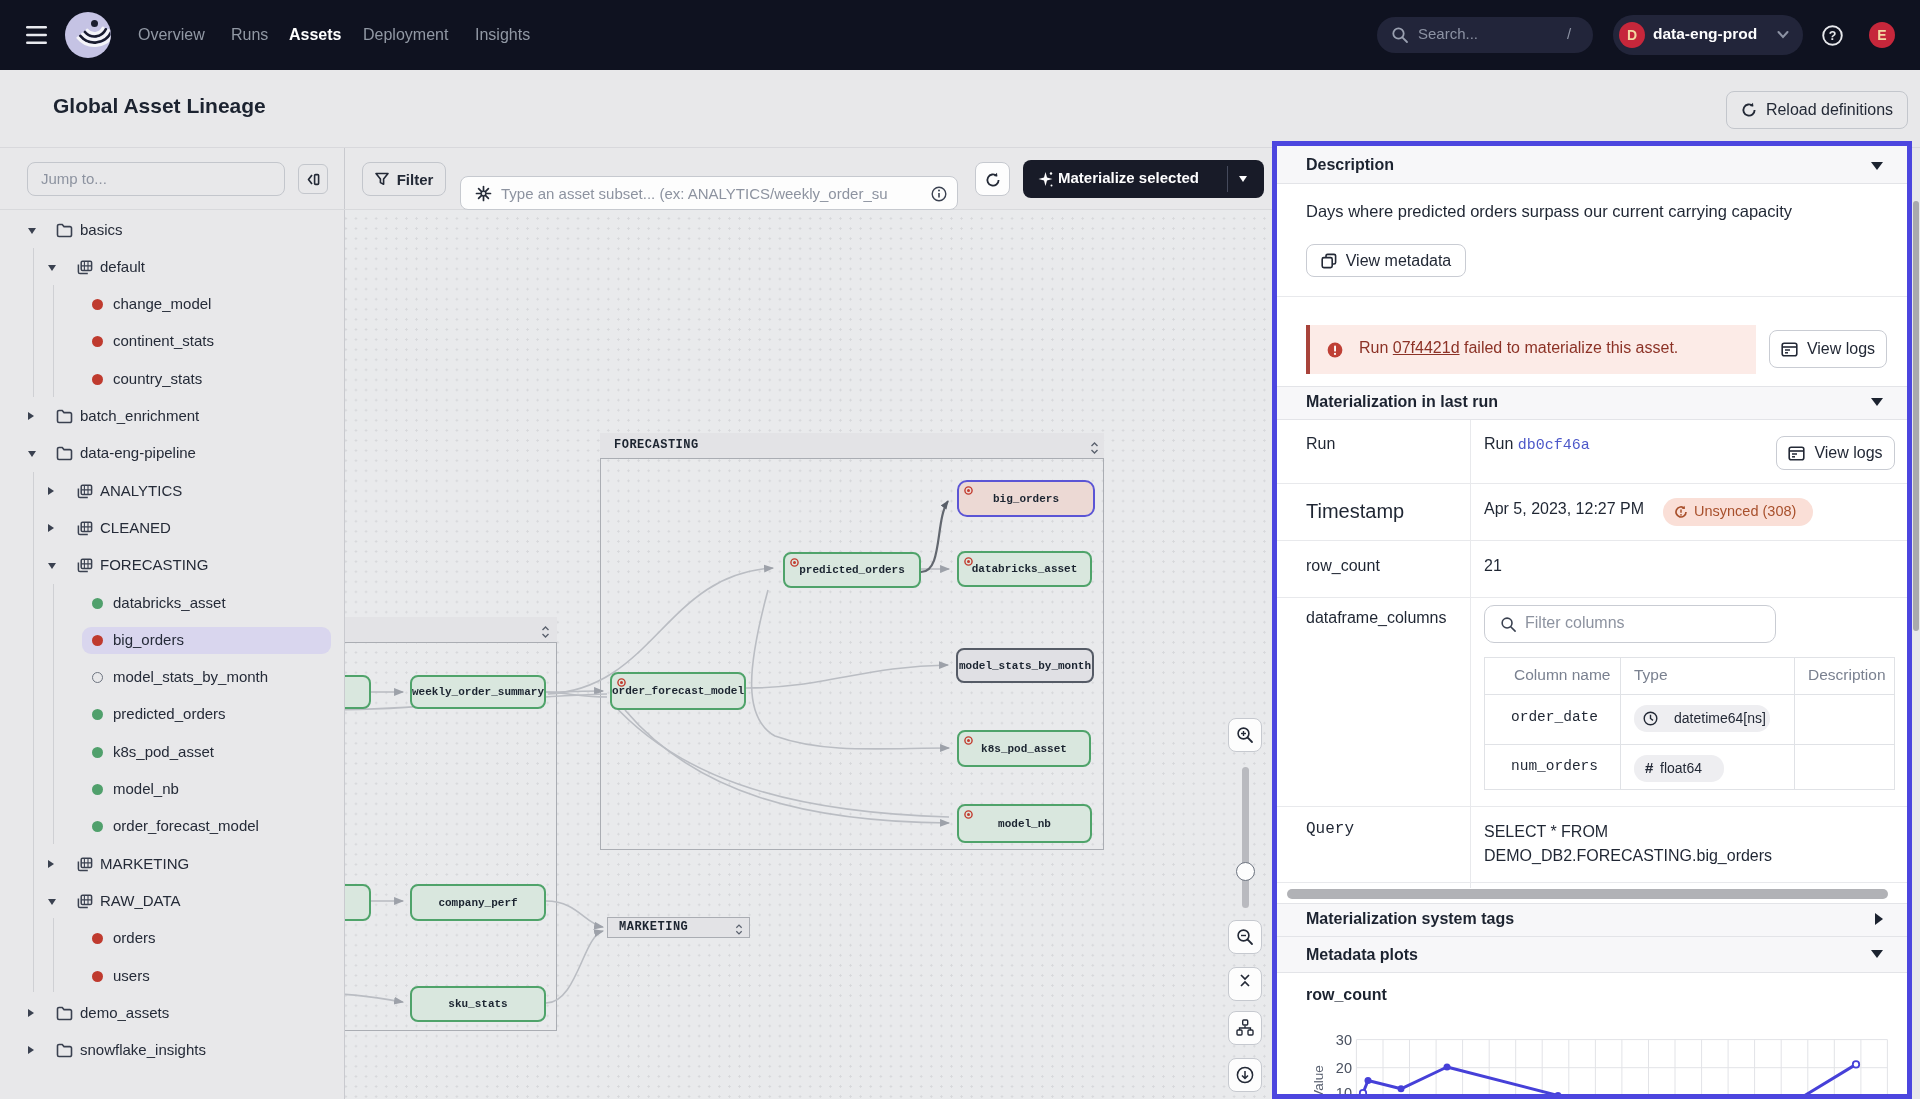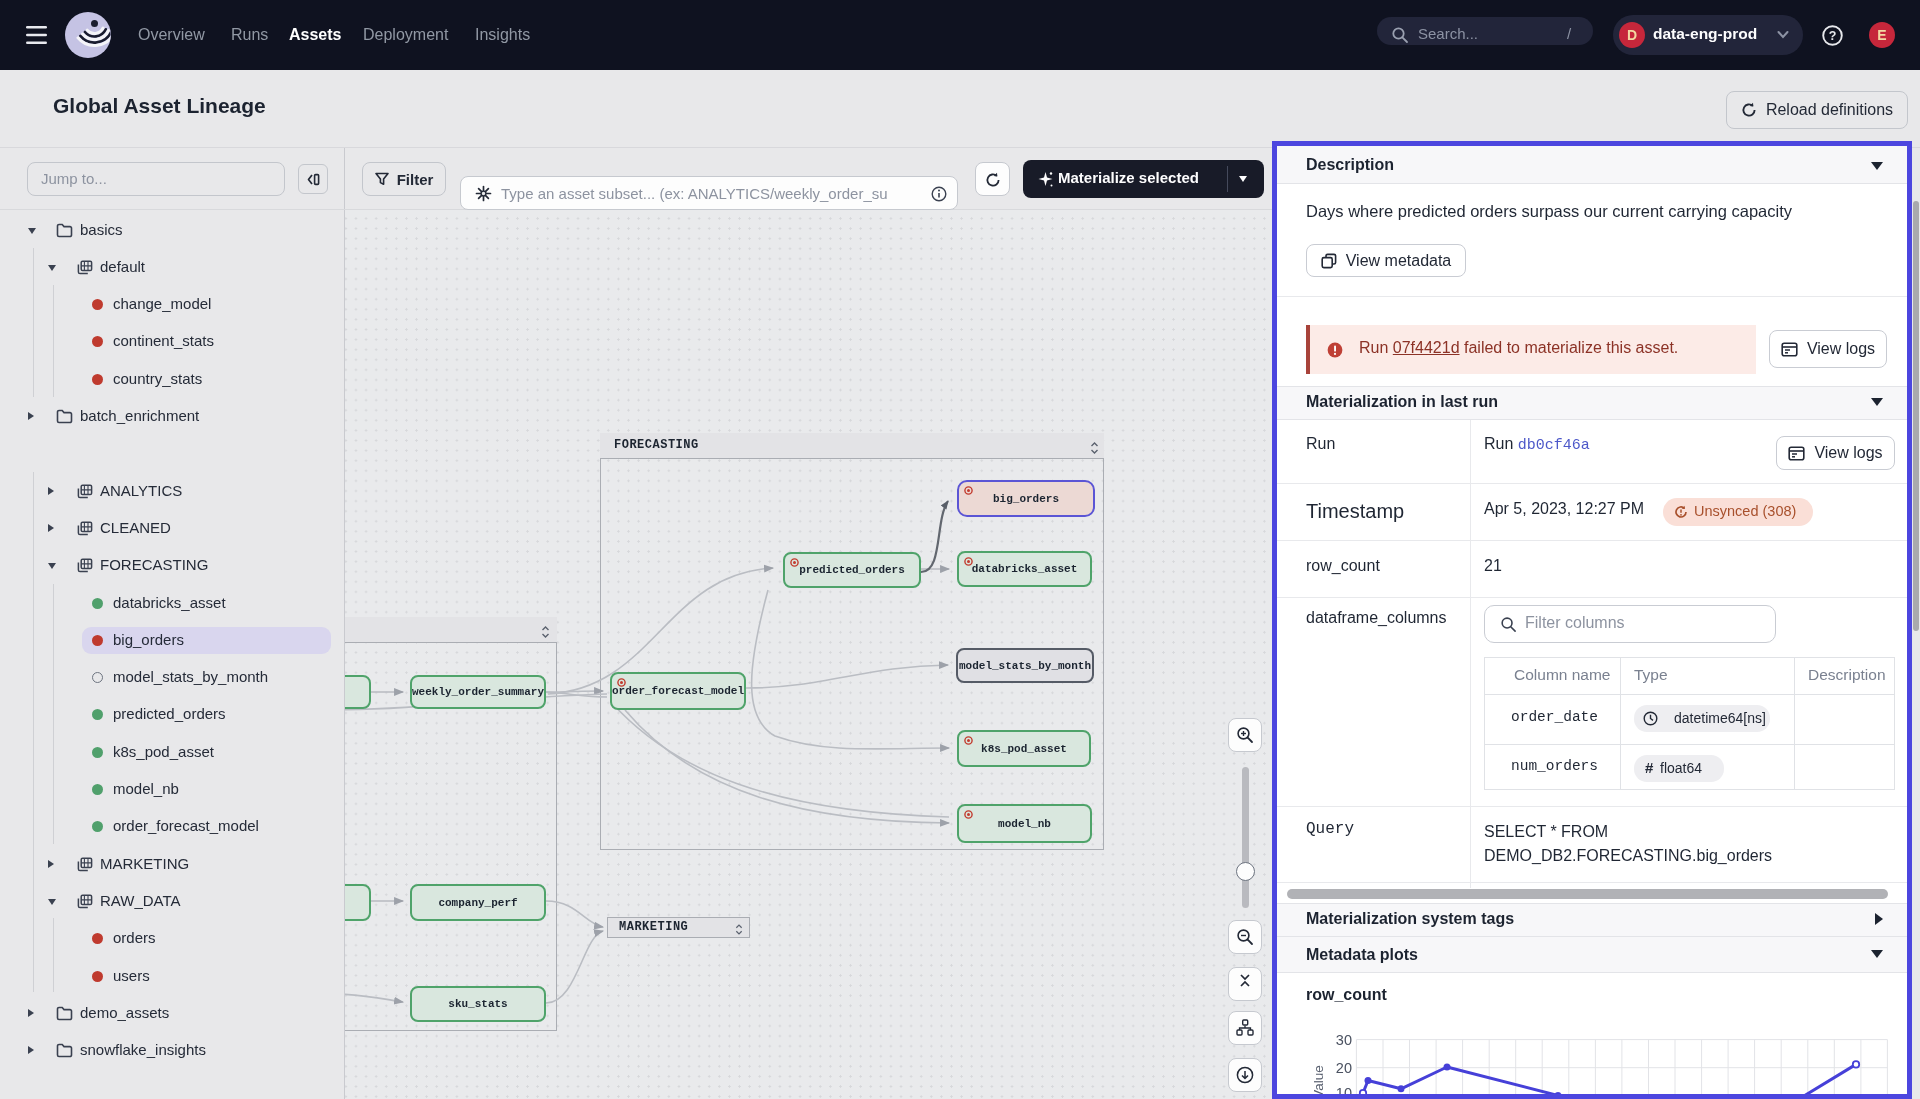--- a/index.html
+++ b/index.html
@@ -75,21 +75,21 @@
     <path d="M 16.3 24.9 A 18.5 18.5 0 0 0 47.3 20.8" stroke="#191c2e" stroke-width="2.6" fill="none" stroke-linecap="round"></path>
     <path d="M 14.0 26.8 A 21.5 21.5 0 0 0 50.0 22.1" stroke="#f4f4f8" stroke-width="3" fill="none" stroke-linecap="round"></path>
     </g>
   </svg>
   <span class="navlink" style="left:138px;">Overview</span>
   <span class="navlink" style="left:231px;">Runs</span>
   <span class="navlink active" style="left:289px;">Assets</span>
   <span class="navlink" style="left:363px;">Deployment</span>
   <span class="navlink" style="left:475px;">Insights</span>
 
-  <div class="abs" style="left:1377px;top:17px;width:216px;height:28px;background:#22253a;border-radius:18px;">
+  <div class="abs" style="left:1377px;top:17px;width:216px;height:36px;background:#22253a;border-radius:18px;">
     <svg class="abs" style="left:14px;top:9px;" width="18" height="18" viewBox="0 0 18 18">
       <circle cx="7.5" cy="7.5" r="5.2" fill="none" stroke="#9aa0b0" stroke-width="1.8"></circle>
       <line x1="11.6" y1="11.6" x2="16" y2="16" stroke="#9aa0b0" stroke-width="1.8" stroke-linecap="round"></line>
     </svg>
     <span class="abs" style="left:41px;top:8px;font-size:15px;color:#8d93a4;">Search...</span>
     <span class="abs" style="left:190px;top:8px;font-size:15px;color:#8d93a4;">/</span>
   </div>
 
   <div class="abs" style="left:1613px;top:15px;width:190px;height:40px;background:#22253a;border-radius:20px;">
     <div class="abs" style="left:6px;top:7px;width:26px;height:26px;border-radius:50%;background:#c6273b;color:#f3d9a2;font-size:14px;font-weight:700;text-align:center;line-height:26px;">D</div>
@@ -160,20 +160,27 @@
   <div class="trow" style="top:212.7px;">
       <span class="dot red abs" style="left:91.5px;top:13px;"></span>
       <span class="abs" style="left:113px;top:9px;">country_stats</span>
     </div>
   <div class="trow" style="top:250.0px;">
       <span class="caret-r abs" style="left:28px;top:14px;"></span>
       <span class="abs" style="left:56px;top:11px;"><svg width="17" height="15" viewBox="0 0 17 15">
           <path d="M1.5 3 A 1.5 1.5 0 0 1 3 1.5 H6.2 L8 3.6 H14 A 1.5 1.5 0 0 1 15.5 5.1 V12 A 1.5 1.5 0 0 1 14 13.5 H3 A 1.5 1.5 0 0 1 1.5 12 Z" fill="none" stroke="#3a4150" stroke-width="1.6"></path>
         </svg></span>
       <span class="abs" style="left:80px;top:9px;">batch_enrichment</span>
+    </div>
+  <div class="trow" style="top:287.3px;">
+      <span class="caret-d abs" style="left:28px;top:16px;"></span>
+      <span class="abs" style="left:56px;top:11px;"><svg width="17" height="15" viewBox="0 0 17 15">
+          <path d="M1.5 3 A 1.5 1.5 0 0 1 3 1.5 H6.2 L8 3.6 H14 A 1.5 1.5 0 0 1 15.5 5.1 V12 A 1.5 1.5 0 0 1 14 13.5 H3 A 1.5 1.5 0 0 1 1.5 12 Z" fill="none" stroke="#3a4150" stroke-width="1.6"></path>
+        </svg></span>
+      <span class="abs" style="left:80px;top:9px;">data-eng-pipeline</span>
     </div>
   <div class="trow" style="top:324.6px;">
       <span class="caret-r abs" style="left:48px;top:14px;"></span>
       <span class="abs" style="left:77px;top:11px;"><svg width="16" height="15" viewBox="0 0 16 15">
           <rect x="4.2" y="1.2" width="10.4" height="9.4" rx="1.4" fill="none" stroke="#3a4150" stroke-width="1.5"></rect>
           <path d="M7.4 1.2 V10.6 M4.2 5.9 H14.6 M11 1.2 V10.6" stroke="#3a4150" stroke-width="1.1" fill="none"></path>
           <path d="M1.4 4.6 V 12 A 1.6 1.6 0 0 0 3 13.6 H 10.8" fill="none" stroke="#3a4150" stroke-width="1.5"></path>
         </svg></span>
       <span class="abs" style="left:100px;top:9px;">ANALYTICS</span>
     </div>

